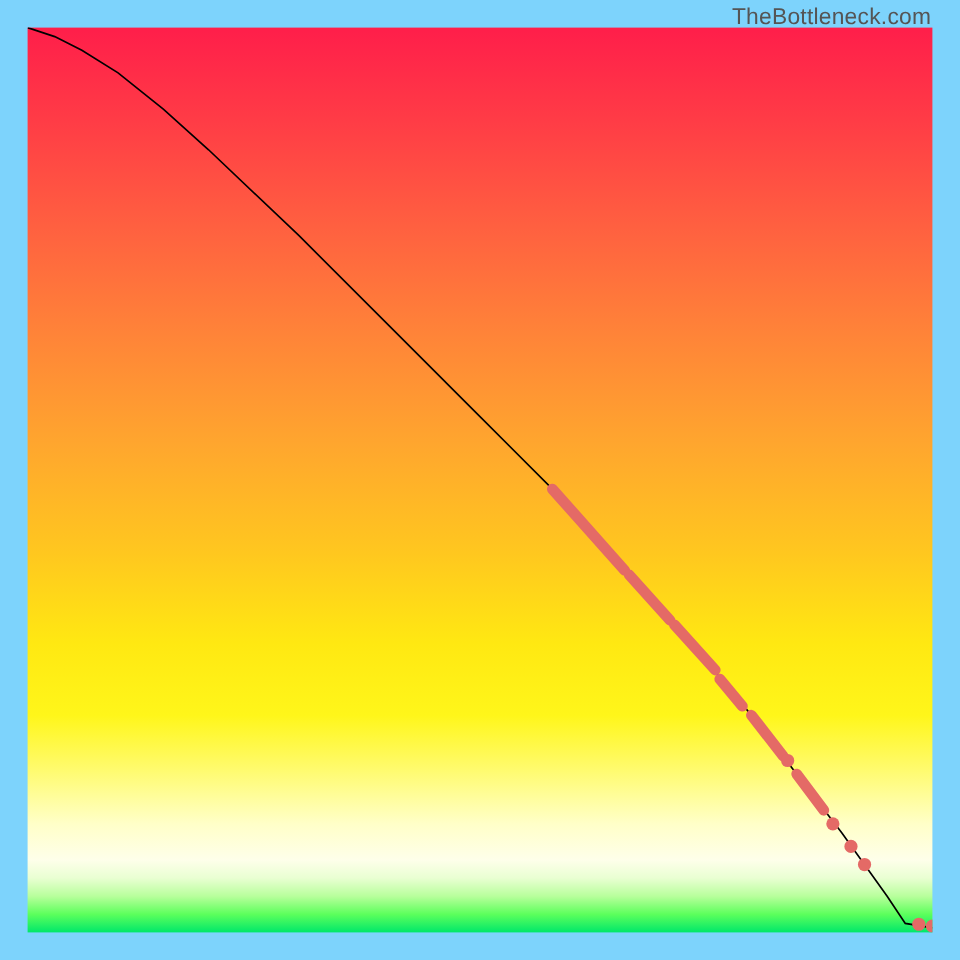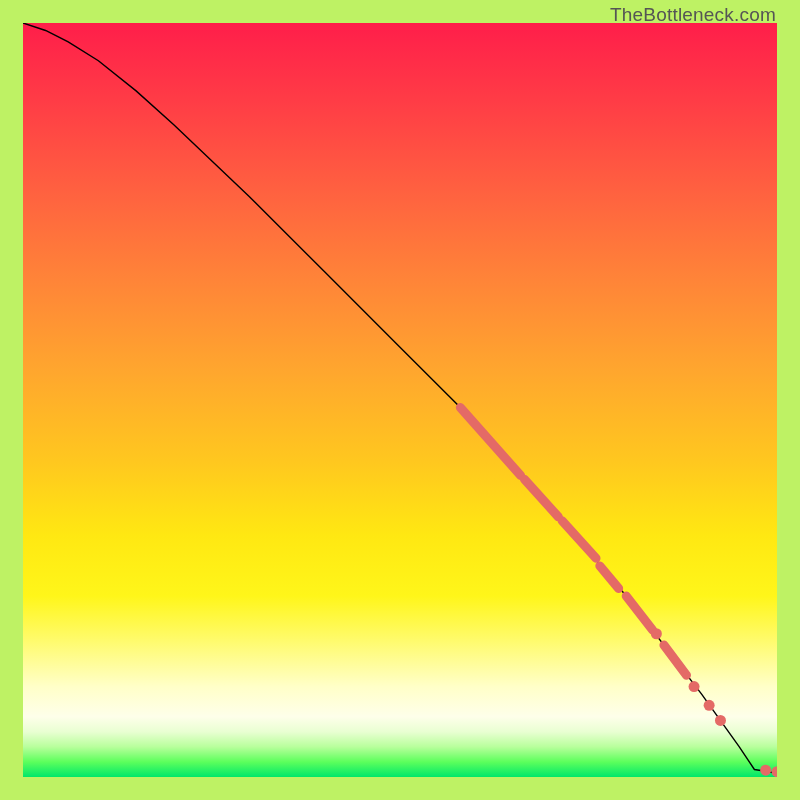--- a/index.html
+++ b/index.html
@@ -8,21 +8,21 @@
     width: 800px;
     height: 800px;
     background: #000;
     font-family: Arial, Helvetica, sans-serif;
     overflow: hidden;
   }
   .frame {
     position: relative;
     width: 800px;
     height: 800px;
-    background: #bef264;
+    background: #7dd3fc;
   }
   .plot-area {
     position: absolute;
     left: 23px;
     top: 23px;
     width: 754px;
     height: 754px;
     
     background: linear-gradient(to bottom,
       #ff1e4a 0%,

